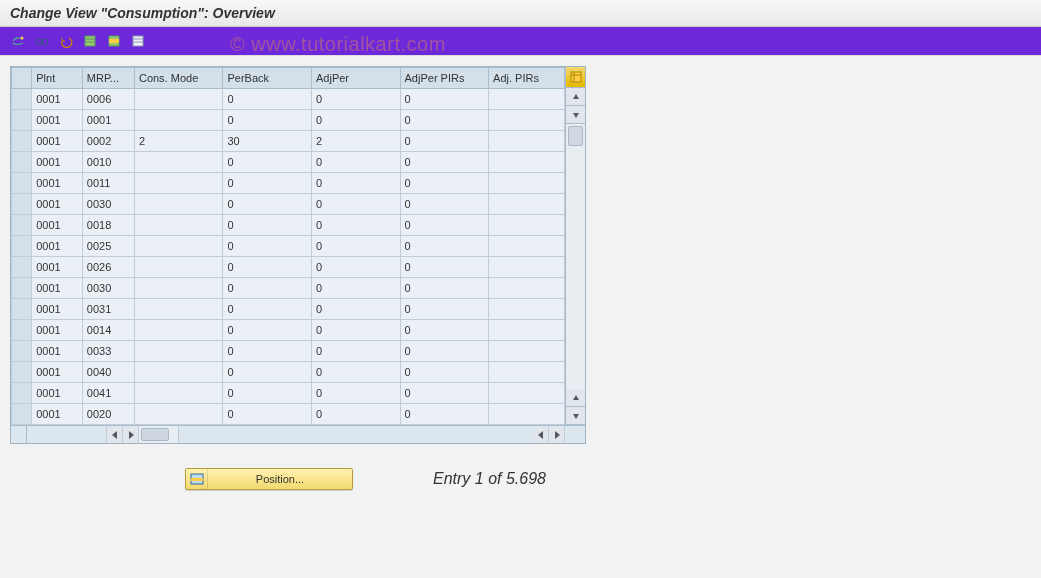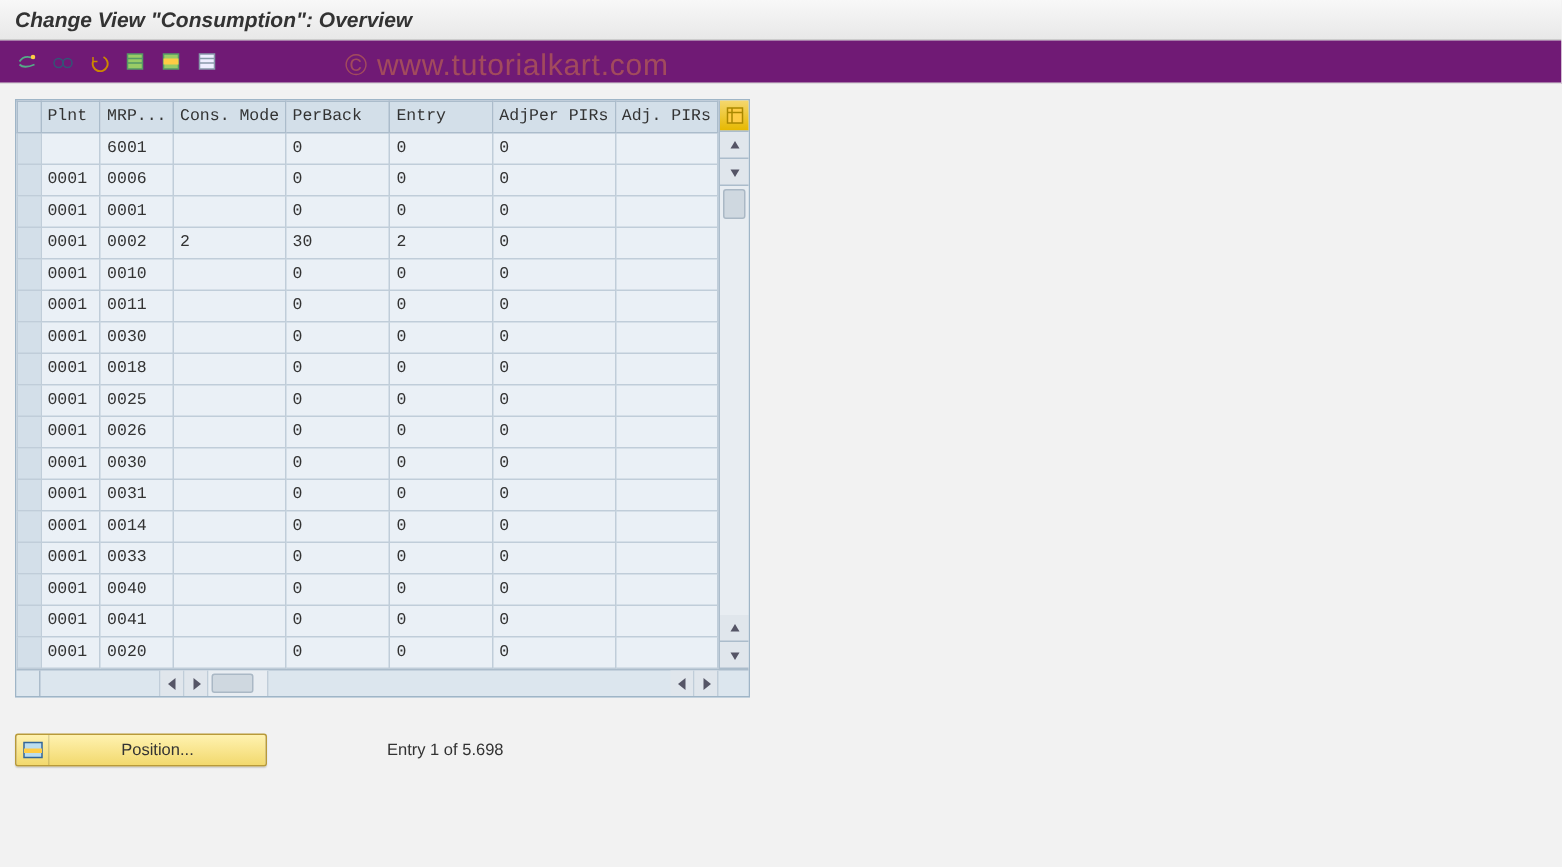--- a/index.html
+++ b/index.html
@@ -18,21 +18,21 @@
       padding: 5px 10px;
       font-weight: bold;
       font-style: italic;
       font-size: 14px;
       color: #333;
     }
     .toolbar {
       padding: 4px 8px;
       display: flex;
       gap: 4px;
-      background: #701a75;
+      background: #6d28d9;
       border-bottom: 1px solid #ddd;
       align-items: center;
       position: relative;
     }
     .toolbar-btn {
       width: 20px; height: 20px;
       display: flex; align-items: center; justify-content: center;
       cursor: pointer;
       border-radius: 2px;
     }
@@ -44,24 +44,23 @@
       color: rgba(255,165,50,0.35);
       font-weight: normal;
       pointer-events: none;
       letter-spacing: 0.5px;
     }
     .content {
       padding: 10px;
     }
     .table-frame {
       border: 1px solid #9fb5c7;
-      width: 490px;
+      width: 576px;
       background: #dce6ee;
       position: relative;
-      font-family: Liberation Mono, monospace;
     }
     .table-wrap {
       display: flex;
     }
     .data-table {
       border-collapse: collapse;
       background: #eaf0f6;
       flex: 1;
     }
     .data-table th {
@@ -159,20 +158,21 @@
       width: 28px;
       background: #cfd8e0;
       border: 1px solid #aab8c5;
       border-radius: 2px;
     }
     .footer {
       margin-top: 24px;
       display: flex;
       align-items: center;
       gap: 80px;
+      margin-left: 175px;
     }
     .position-btn {
       display: flex;
       align-items: center;
       background: linear-gradient(#fff2b0, #f2d96e);
       border: 1px solid #b89a3a;
       border-radius: 2px;
       height: 22px;
       width: 168px;
       cursor: pointer;
@@ -182,21 +182,21 @@
       width: 22px;
       display: flex; align-items: center; justify-content: center;
       border-right: 1px solid rgba(0,0,0,0.12);
       height: 100%;
     }
     .position-btn .label {
       flex: 1;
       text-align: center;
       color: #333;
     }
-    .entry-info { color: #333; font-size: 11px; }
+    .entry-info { color: #333; font-size: 16px; font-style: italic; }
   </style>
 </head>
 <body>
 
 <div class="header">Change View "Consumption": Overview</div>
 
 <div class="toolbar">
   <div class="toolbar-btn">
     <svg width="14" height="14">
         <path d="M2 7 Q5 2 12 5 M2 9 Q5 12 12 9" stroke="#5a8" fill="none" stroke-width="1.2"></path>
@@ -243,36 +243,26 @@
   <div class="table-frame">
     <div class="table-wrap">
       <table class="data-table">
         <thead>
           <tr>
             <th class="row-selector"></th>
             <th class="col-plnt">Plnt</th>
             <th class="col-mrp">MRP...</th>
             <th class="col-cons">Cons. Mode</th>
             <th class="col-perback">PerBack</th>
-            <th class="col-perfor">Entry</th>
+            <th class="col-perfor">AdjPer</th>
             <th class="col-adjper">AdjPer PIRs</th>
             <th class="col-adjpirs">Adj. PIRs</th>
           </tr>
         </thead>
         <tbody id="table-body">
-            <tr>
-              <td class="row-selector"></td>
-              <td></td>
-              <td>6001</td>
-              <td></td>
-              <td>0</td>
-              <td>0</td>
-              <td>0</td>
-              <td></td>
-            </tr>
             <tr>
               <td class="row-selector"></td>
               <td>0001</td>
               <td>0006</td>
               <td></td>
               <td>0</td>
               <td>0</td>
               <td>0</td>
               <td></td>
             </tr>

